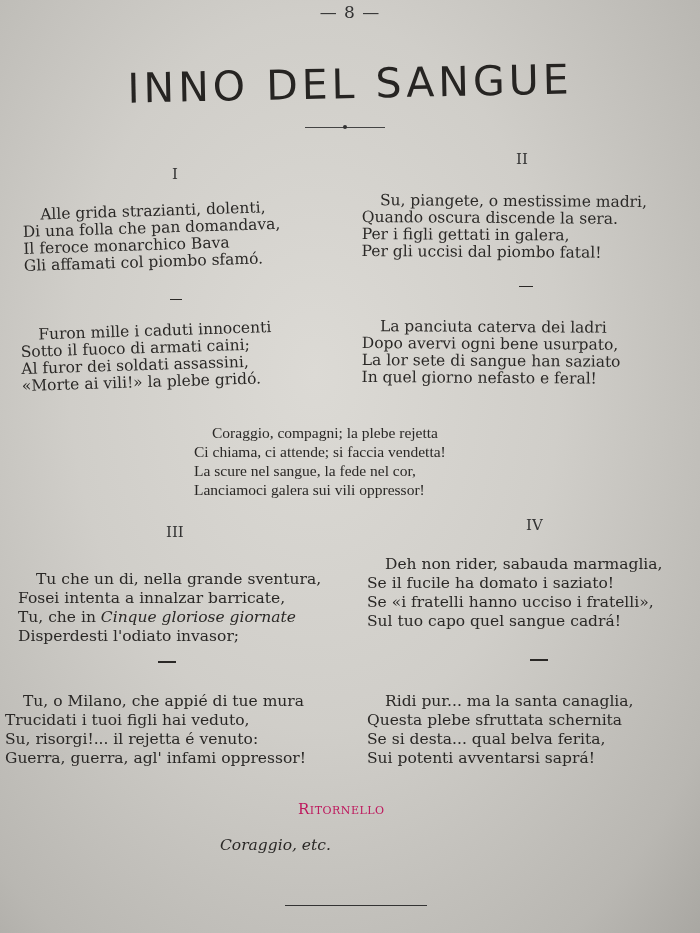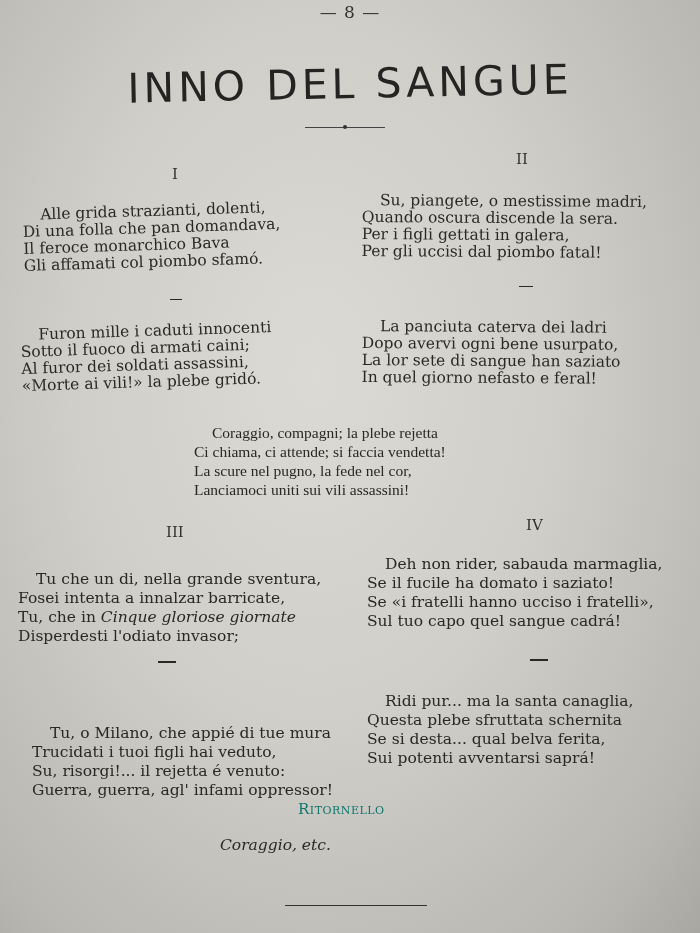--- a/index.html
+++ b/index.html
@@ -36,21 +36,21 @@
       white-space: nowrap;
     }
     .stanza .line { display: block; }
     .stanza .line.indent { padding-left: 18px; }
     .left { transform: rotate(-1.8deg); transform-origin: left top; }
     .right { transform: rotate(0.4deg); transform-origin: left top; }
     .dash {
       position: absolute; height: 2px; background: #2a2826;
     }
     .ritornello-label {
-      position: absolute; top: 800px; left: 298px; font-size: 15px; color: #0f766e;
+      position: absolute; top: 800px; left: 298px; font-size: 15px; color: #be185d;
       font-variant: small-caps; letter-spacing: 0.5px;
     }
     .ritornello-text {
       position: absolute; top: 836px; left: 220px; font-size: 15.5px; color: #2a2826; font-style: italic;
     }
     .rule-bottom {
       position: absolute; top: 905px; left: 285px; width: 142px; height: 1px; background: #333;
     }
     em { font-style: italic; text-align: right; }
   </style>
@@ -94,35 +94,35 @@
   <div class="stanza right" style="top:318px; left:362px;">
     <span class="line indent">La panciuta caterva dei ladri</span>
     <span class="line">Dopo avervi ogni bene usurpato,</span>
     <span class="line">La lor sete di sangue han saziato</span>
     <span class="line">In quel giorno nefasto e feral!</span>
   </div>
 
   <div class="stanza" style="top:423px; left:194px; line-height:19px;font-family:Liberation Serif, serif;">
     <span class="line indent">Coraggio, compagni; la plebe rejetta</span>
     <span class="line">Ci chiama, ci attende; si faccia vendetta!</span>
-    <span class="line">La scure nel pugno, la fede nel cor,</span>
-    <span class="line">Lanciamoci uniti sui vili assassini!</span>
+    <span class="line">La scure nel sangue, la fede nel cor,</span>
+    <span class="line">Lanciamoci galera sui vili oppressor!</span>
   </div>
 
   <div class="numeral" style="top:523px; left:166px;">III</div>
   <div class="stanza" style="top:563px; left:18px; line-height:19px;margin-top:7px;">
     <span class="line indent">Tu che un di, nella grande sventura,</span>
     <span class="line">Fosei intenta a innalzar barricate,</span>
     <span class="line"><span>Tu, che in </span><em>Cinque gloriose giornate</em></span>
     <span class="line">Disperdesti l'odiato invasor;</span>
   </div>
 
   <div class="dash" style="top:661px; left:158px; width:18px;"></div>
 
-  <div class="stanza" style="top:692px; left:32px; line-height:19px;margin-top:32px;">
+  <div class="stanza" style="top:692px; left:5px; line-height:19px;">
     <span class="line indent">Tu, o Milano, che appié di tue mura</span>
     <span class="line">Trucidati i tuoi figli hai veduto,</span>
     <span class="line">Su, risorgi!... il rejetta é venuto:</span>
     <span class="line">Guerra, guerra, agl' infami oppressor!</span>
   </div>
 
   <div class="numeral" style="top:516px; left:526px;">IV</div>
   <div class="stanza" style="top:555px; left:367px; line-height:19px;">
     <span class="line indent">Deh non rider, sabauda marmaglia,</span>
     <span class="line">Se il fucile ha domato i saziato!</span>

